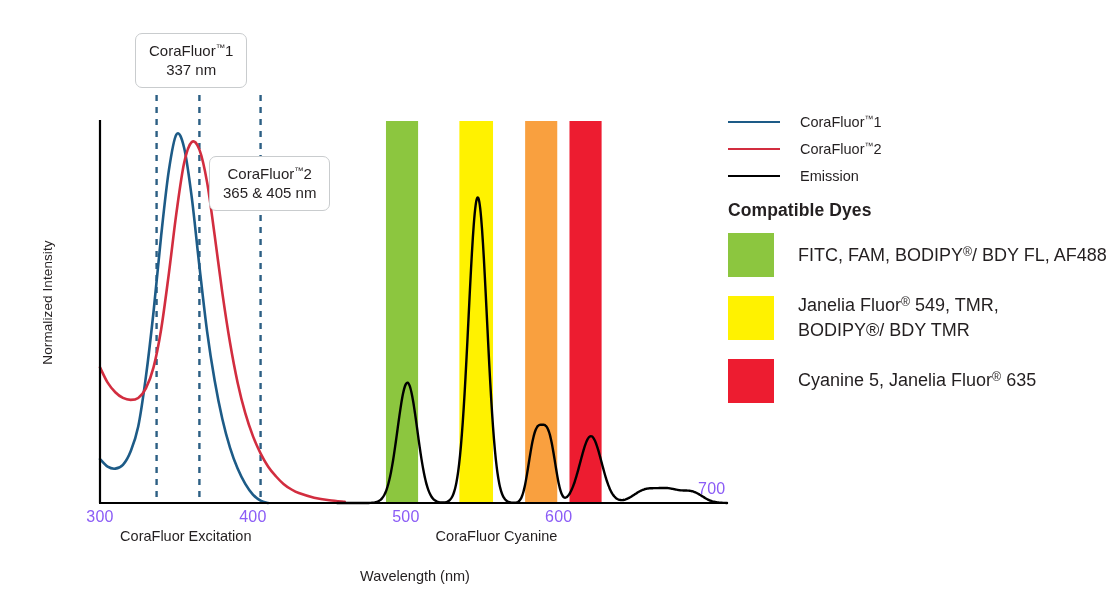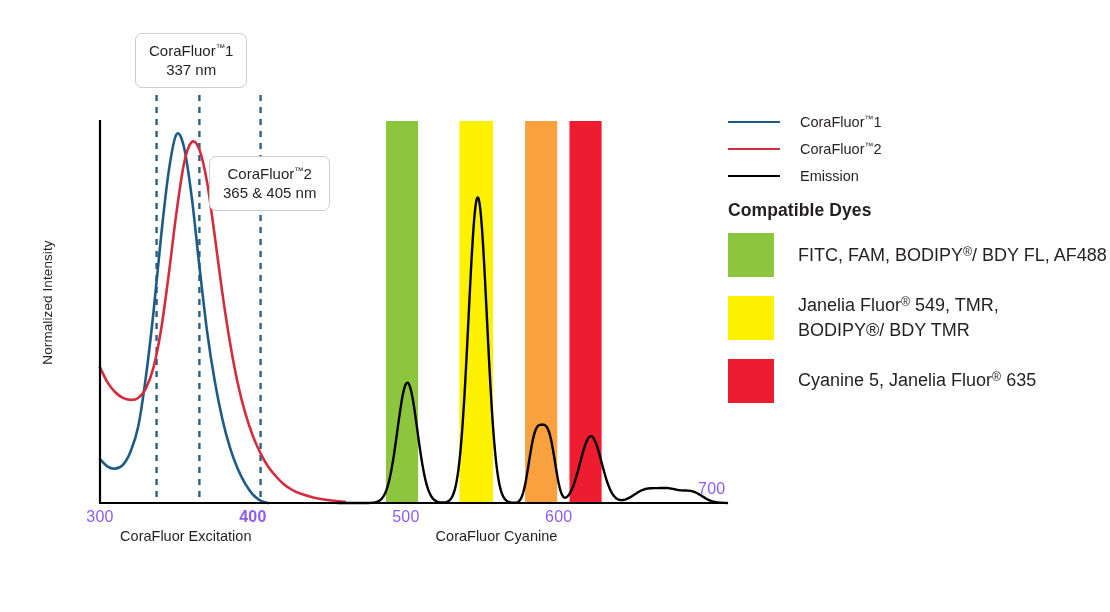--- a/index.html
+++ b/index.html
@@ -119,28 +119,29 @@
         </g>
       <g id="axes-group">
         <line id="yaxis" x1="100" y1="120" x2="100" y2="503" stroke="#000" stroke-width="2.2"></line>
         <line id="xaxis" x1="99" y1="503" x2="727" y2="503" stroke="#000" stroke-width="2.2"></line>
       </g>
     </svg>
 
     <div class="ytitle">Normalized Intensity</div>
 
     <div class="tick-label" id="t300" style="top: 508px; left: 70px;">300</div>
-    <div class="tick-label" id="t400" style="top: 508px; left: 222.927px; font-weight: bold;">400</div>
+    <div class="tick-label" id="t400" style="top: 508px; left: 222.927px;">400</div>
     <div class="tick-label" id="t500" style="top: 508px; left: 375.854px;">500</div>
     <div class="tick-label" id="t600" style="top: 508px; left: 528.78px;">600</div>
     <div class="tick-label" id="t700" style="top: 480px; left: 681.707px;">700</div>
 
     <div class="sub-axis-label" id="exc-region" style="top: 528px; left: 101.463px; width: 150px;">CoraFluor Excitation</div>
     <div class="sub-axis-label" id="emi-region" style="top: 528px; left: 407.317px; width: 150px;">CoraFluor Cyanine</div>
 
+    <div class="axis-title" id="xtitle" style="top: 568px; left: 325px; width: 180px;">Wavelength (nm)</div>
 
     <div class="callout" id="callout-1" style="left:135px;top:33px;">
       <span><span>CoraFluor</span><sup class="tm">™</sup><span>1</span></span>
       <span class="l2">337 nm</span>
     </div>
 
     <div class="callout" id="callout-2" style="left:209px;top:156px;">
       <span><span>CoraFluor</span><sup class="tm">™</sup><span>2</span></span>
       <span class="l2">365 &amp; 405 nm</span>
     </div>

